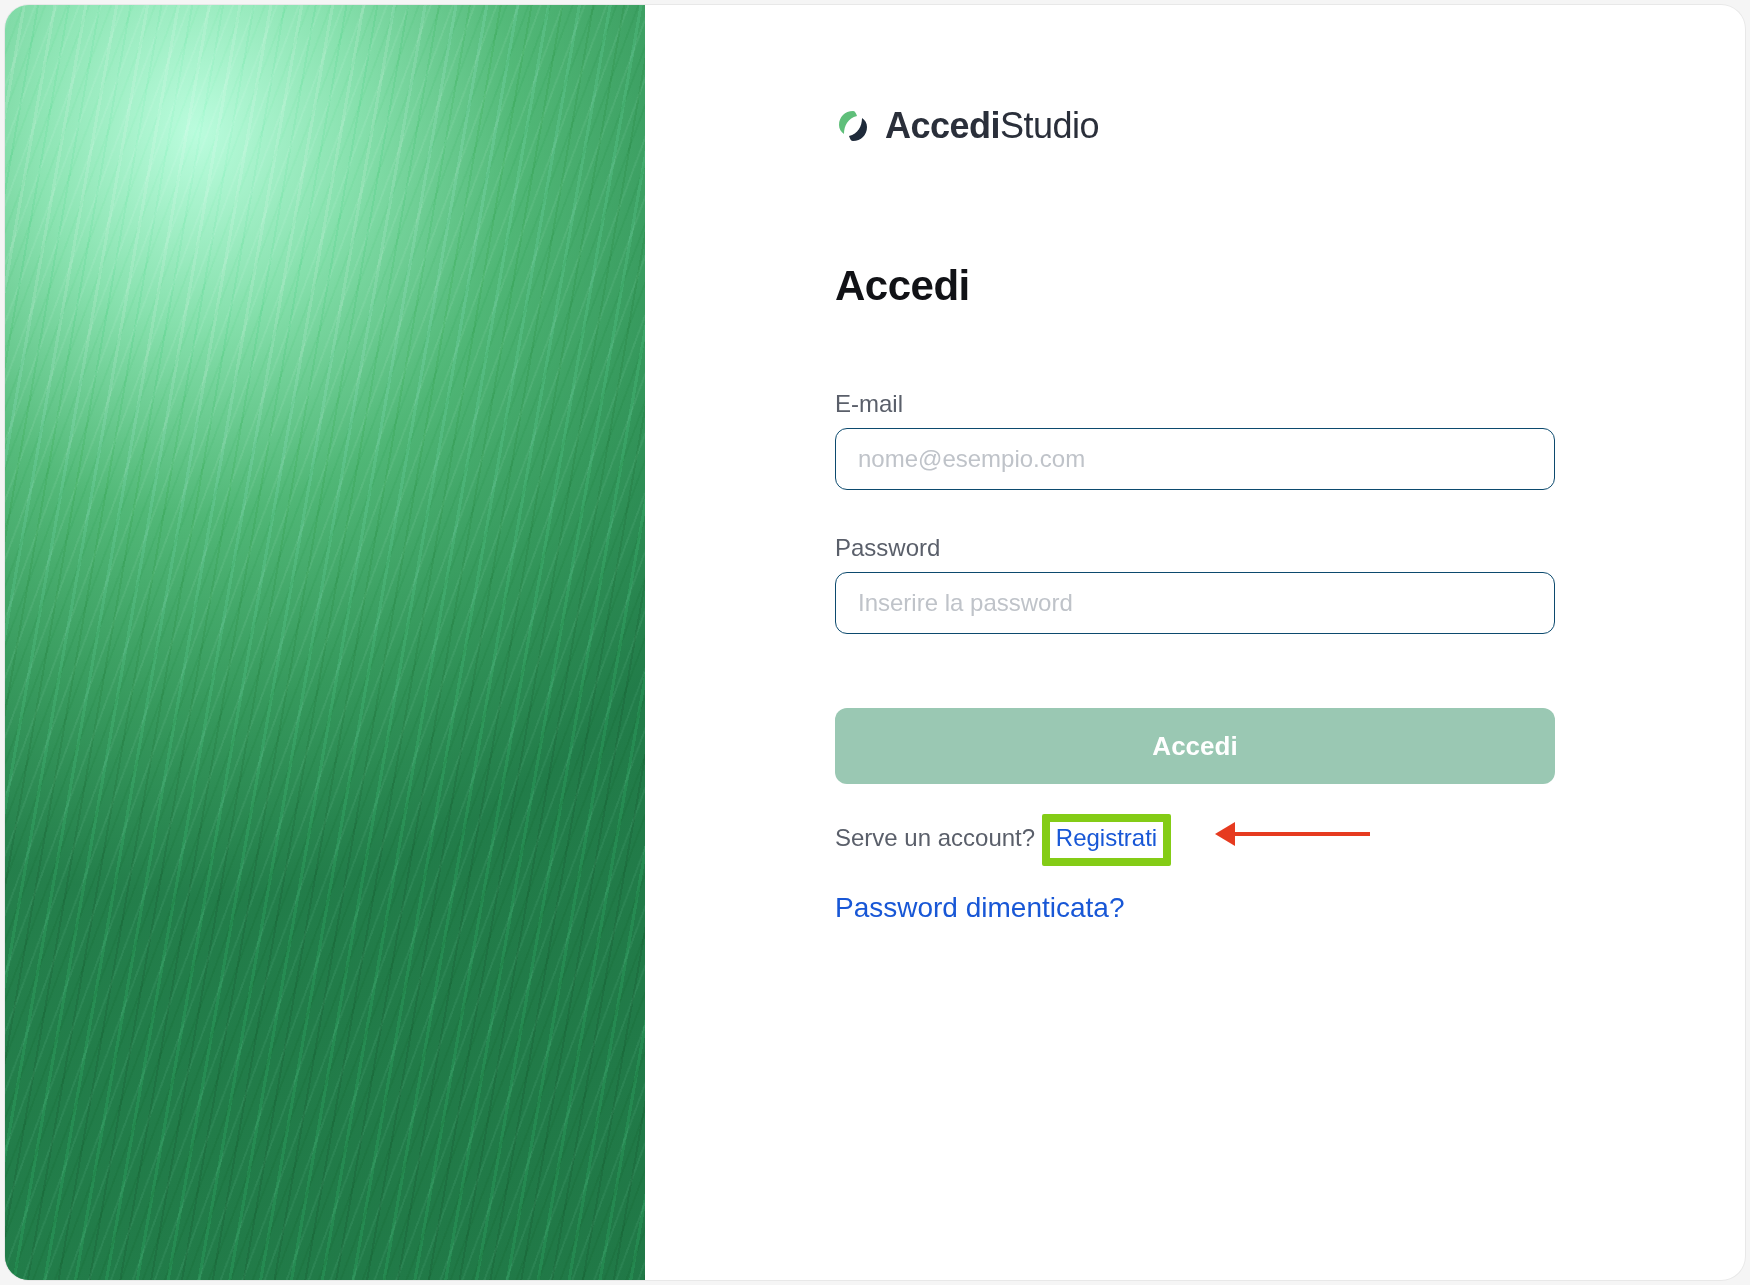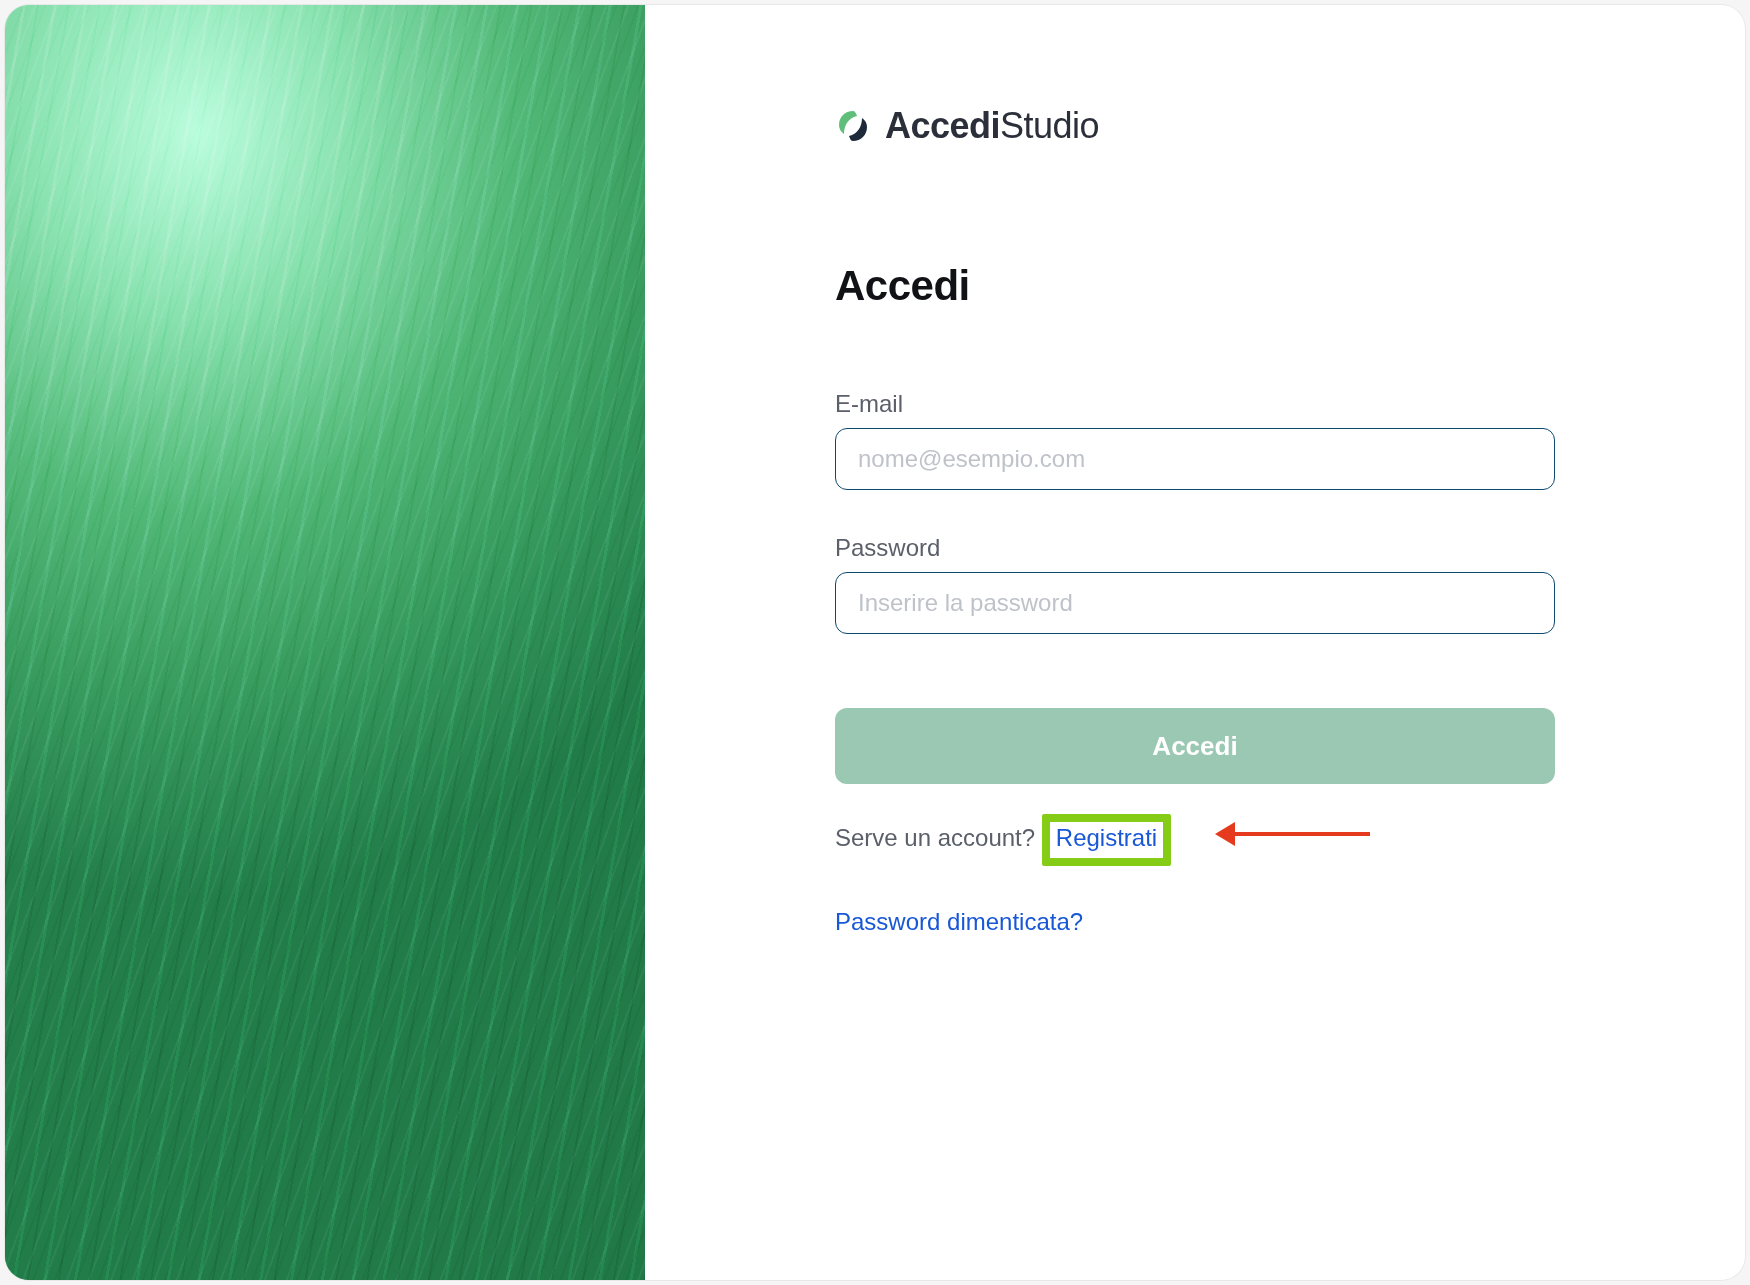--- a/index.html
+++ b/index.html
@@ -152,22 +152,22 @@
     }
     .prompt-text {
       color: #5a5f6a;
     }
     .link {
       color: #1857d6;
       cursor: pointer;
       text-decoration: none;
     }
     .forgot-row {
-      margin-top: 42px;
-      font-size: 24px;
+      margin-top: 26px;
+      font-size: 28px;
     }
     .highlight-box {
       border: 8px solid #84cc16;
       padding: 2px 6px 6px 6px;
       display: inline-block;
       border-radius: 2px;
     }
     .arrow-annotation {
       position: absolute;
       display: flex;

